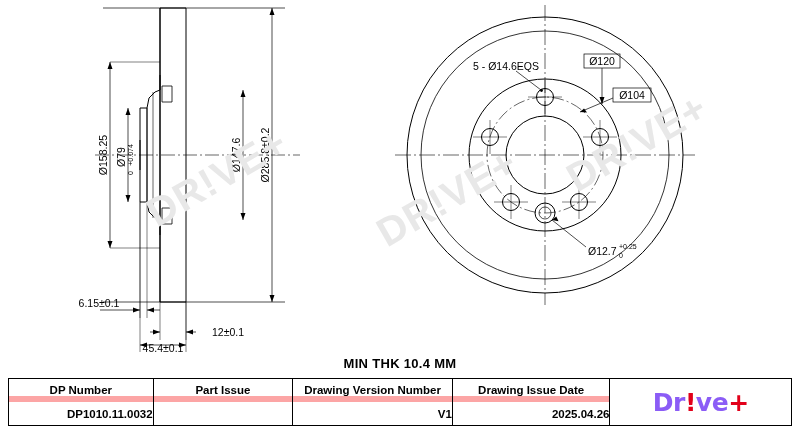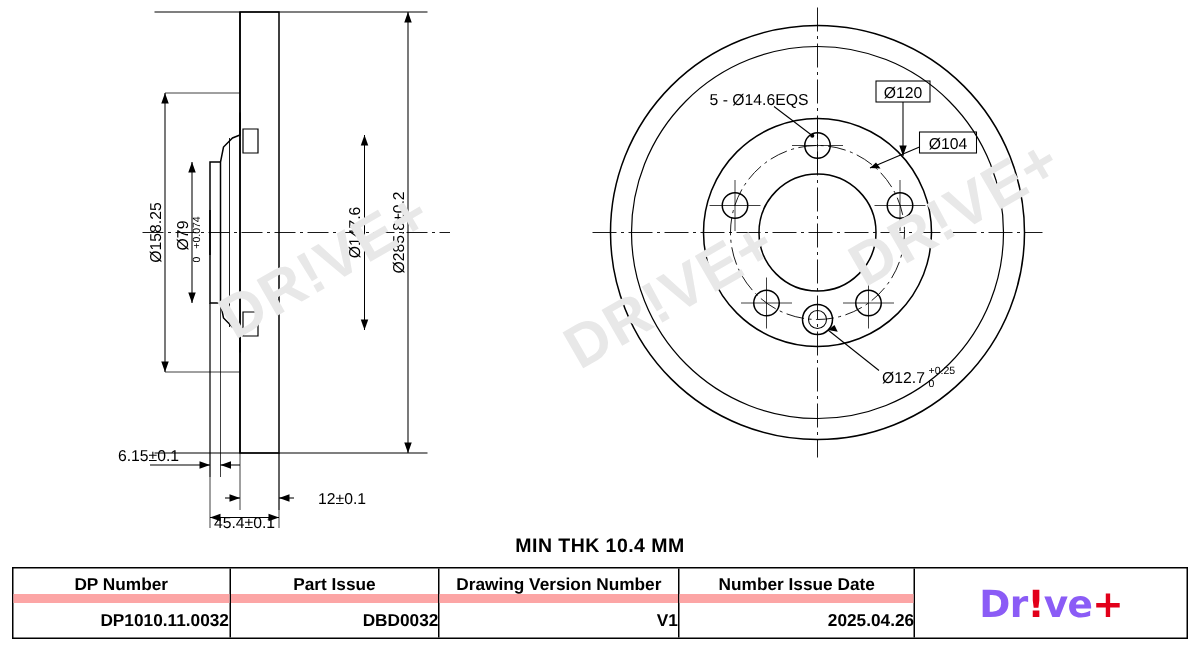--- a/index.html
+++ b/index.html
@@ -257,28 +257,27 @@
 
   <div class="minthk">MIN THK 10.4 MM</div>
 
   <div class="titleblock">
     <div class="tb-col c1">
       <div class="tb-head">DP Number</div>
       <div class="tb-val">DP1010.11.0032</div>
     </div>
     <div class="tb-col c2">
       <div class="tb-head">Part Issue</div>
-      <div class="tb-val">DBD0032</div>
     </div>
     <div class="tb-col c3">
       <div class="tb-head">Drawing Version Number</div>
       <div class="tb-val">V1</div>
     </div>
     <div class="tb-col c4">
-      <div class="tb-head">Number Issue Date</div>
+      <div class="tb-head">Drawing Issue Date</div>
       <div class="tb-val">2025.04.26</div>
     </div>
     <div class="tb-col logo-cell">
       <div class="logo">
         <span class="blk">Dr</span><span class="red">!</span><span class="blk">ve</span><span class="red">+</span>
       </div>
     </div>
   </div>
 
 </div>

